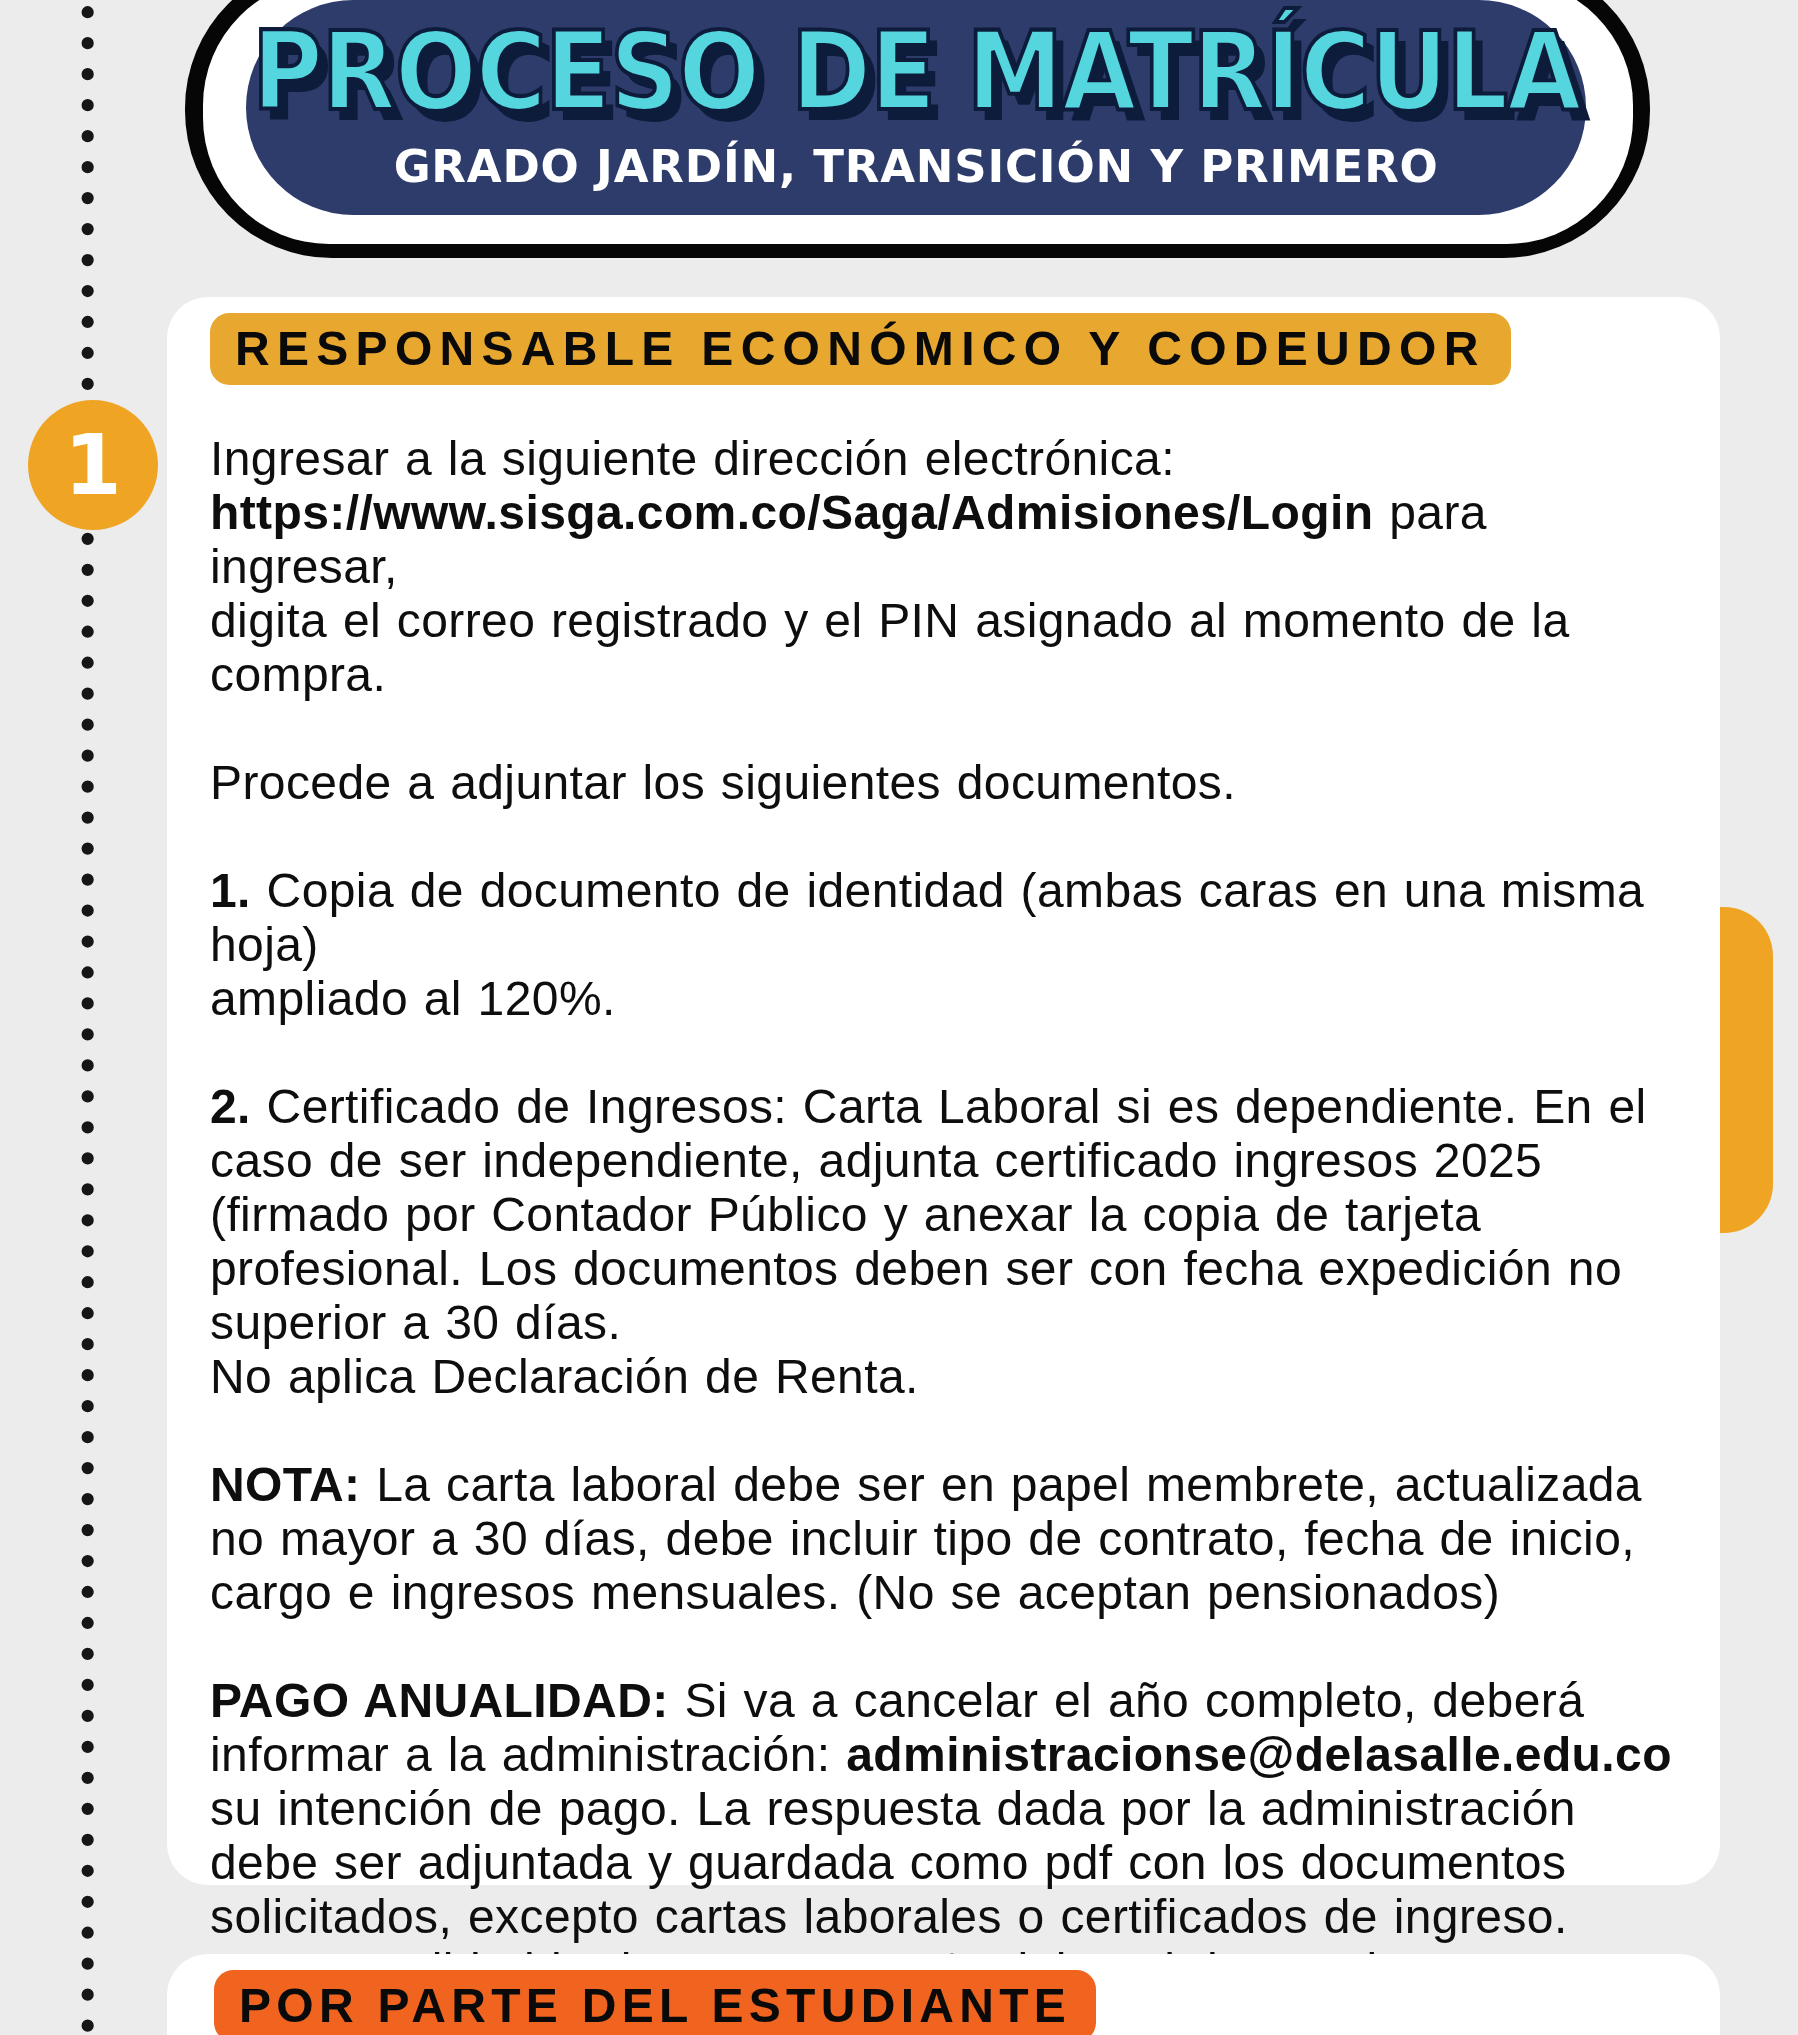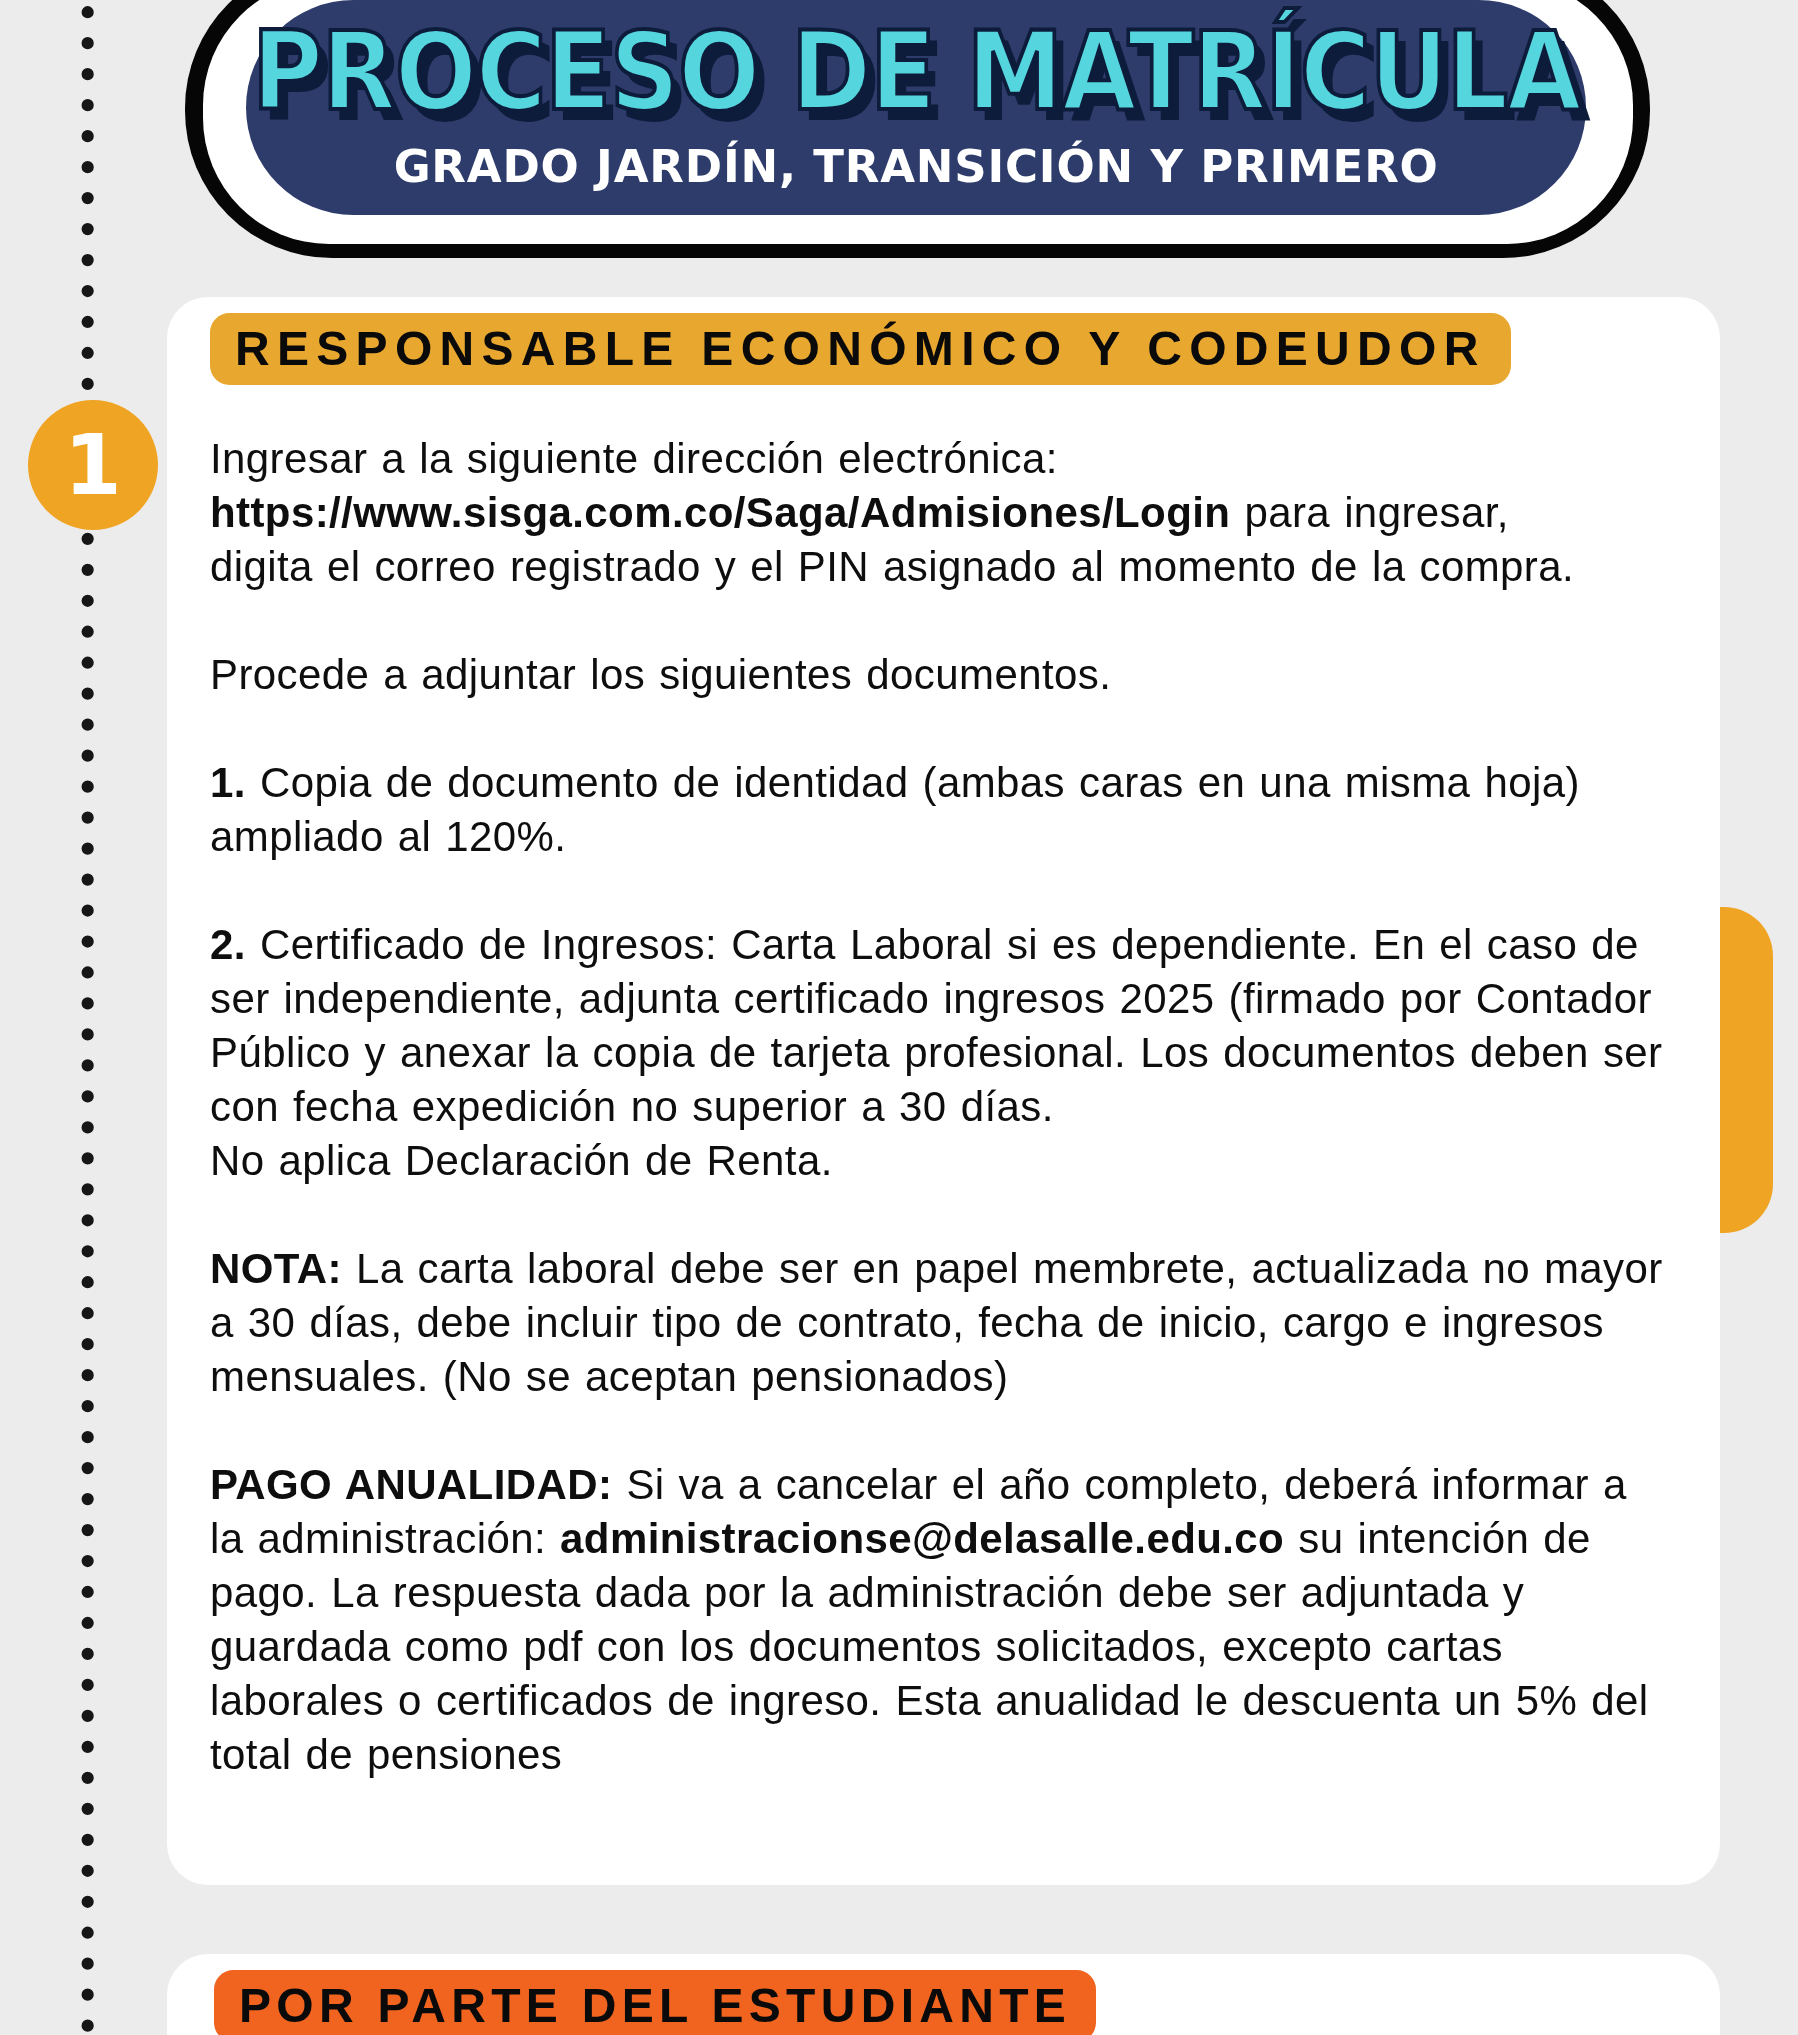--- a/index.html
+++ b/index.html
@@ -56,21 +56,21 @@
   .card2 { top:1954px; height:529px; padding:16.3px 47px 0 47px; }
 
   .pill {
     display:inline-block; font-weight:bold; font-size:48px; line-height:1.2;
     padding:6.5px 25px 8.1px 25px; border-radius:19.5px; color:#0A0A0A; white-space:nowrap;
   }
   .pill-yellow { background:#E8A72F; letter-spacing:7.3px; margin-bottom:47px; }
   .pill-orange { background:#F0641F; letter-spacing:5.3px; margin-bottom:55px; }
 
   .card p {
-    margin:0 0 54px 0; font-size:42px; line-height:54px; letter-spacing:0.4px;
+    margin:0 0 54px 0; font-size:48px; line-height:54px; letter-spacing:0.4px;
     word-spacing:2px; max-width:1465px;
   }
   b { font-weight:bold; }
   .block { display:block; }
   .link {
     font-weight:bold; color:inherit; 
     text-decoration-thickness:4.1px; text-underline-offset:6.5px; cursor:pointer;
   }
 </style>
 </head>

